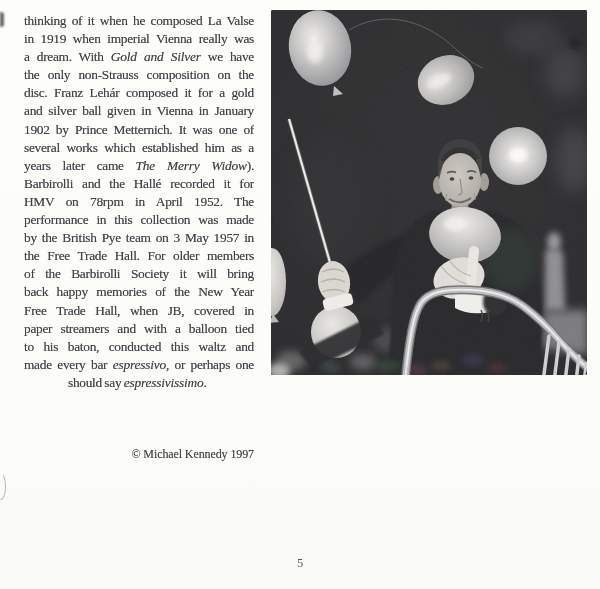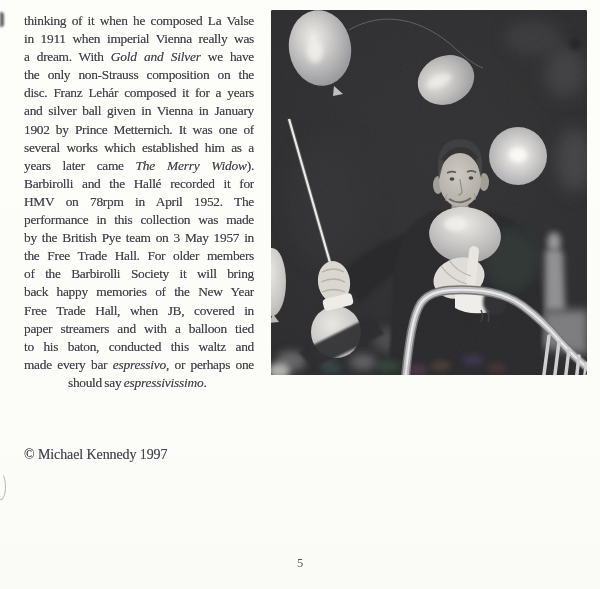--- a/index.html
+++ b/index.html
@@ -17,21 +17,21 @@
     text-shadow:0 0 .4px rgba(60,56,66,.55);
   }
   .text-col .line{
     text-align:justify;text-align-last:justify;
     white-space:nowrap;overflow:hidden;height:18.1px;
   }
   .text-col .line.para-end{text-align-last:left;margin-left:44px;}
   .text-col i{letter-spacing:-0.2px;}
   .credit{
     position:absolute;left:24px;top:447px;width:230px;
-    text-align:left;font-size:14px;color:#47444d;
+    text-align:right;font-size:12px;color:#47444d;
     letter-spacing:-0.1px;text-shadow:0 0 .4px rgba(60,56,66,.5);
   }
   
   .photo{
     position:absolute;left:271px;top:10px;width:316px;height:365px;
     border-radius:2px;overflow:hidden;background:#141416;
   }
   .photo svg{display:block;width:316px;height:365px;}
   
   .page-number{
@@ -53,24 +53,24 @@
 </head>
 <body>
 
 <div class="page">
 
   <div class="edge-mark-top"></div>
   <div class="edge-mark-bottom"></div>
 
   <div class="text-col">
       <div class="line"><span>thinking of it when he composed La Valse</span></div>
-      <div class="line"><span>in 1911 when imperial Vienna really was</span></div>
+      <div class="line"><span>in 1919 when imperial Vienna really was</span></div>
       <div class="line"><span>a dream. With </span><i>Gold and Silver</i><span> we have</span></div>
       <div class="line"><span>the only non-Strauss composition on the</span></div>
-      <div class="line"><span>disc. Franz Lehár composed it for a years</span></div>
+      <div class="line"><span>disc. Franz Lehár composed it for a gold</span></div>
       <div class="line"><span>and silver ball given in Vienna in January</span></div>
       <div class="line"><span>1902 by Prince Metternich. It was one of</span></div>
       <div class="line"><span>several works which established him as a</span></div>
       <div class="line"><span>years later came </span><i>The Merry Widow</i><span>).</span></div>
       <div class="line"><span>Barbirolli and the Hallé recorded it for</span></div>
       <div class="line"><span>HMV on 78rpm in April 1952. The</span></div>
       <div class="line"><span>performance in this collection was made</span></div>
       <div class="line"><span>by the British Pye team on 3 May 1957 in</span></div>
       <div class="line"><span>the Free Trade Hall. For older members</span></div>
       <div class="line"><span>of the Barbirolli Society it will bring</span></div>

